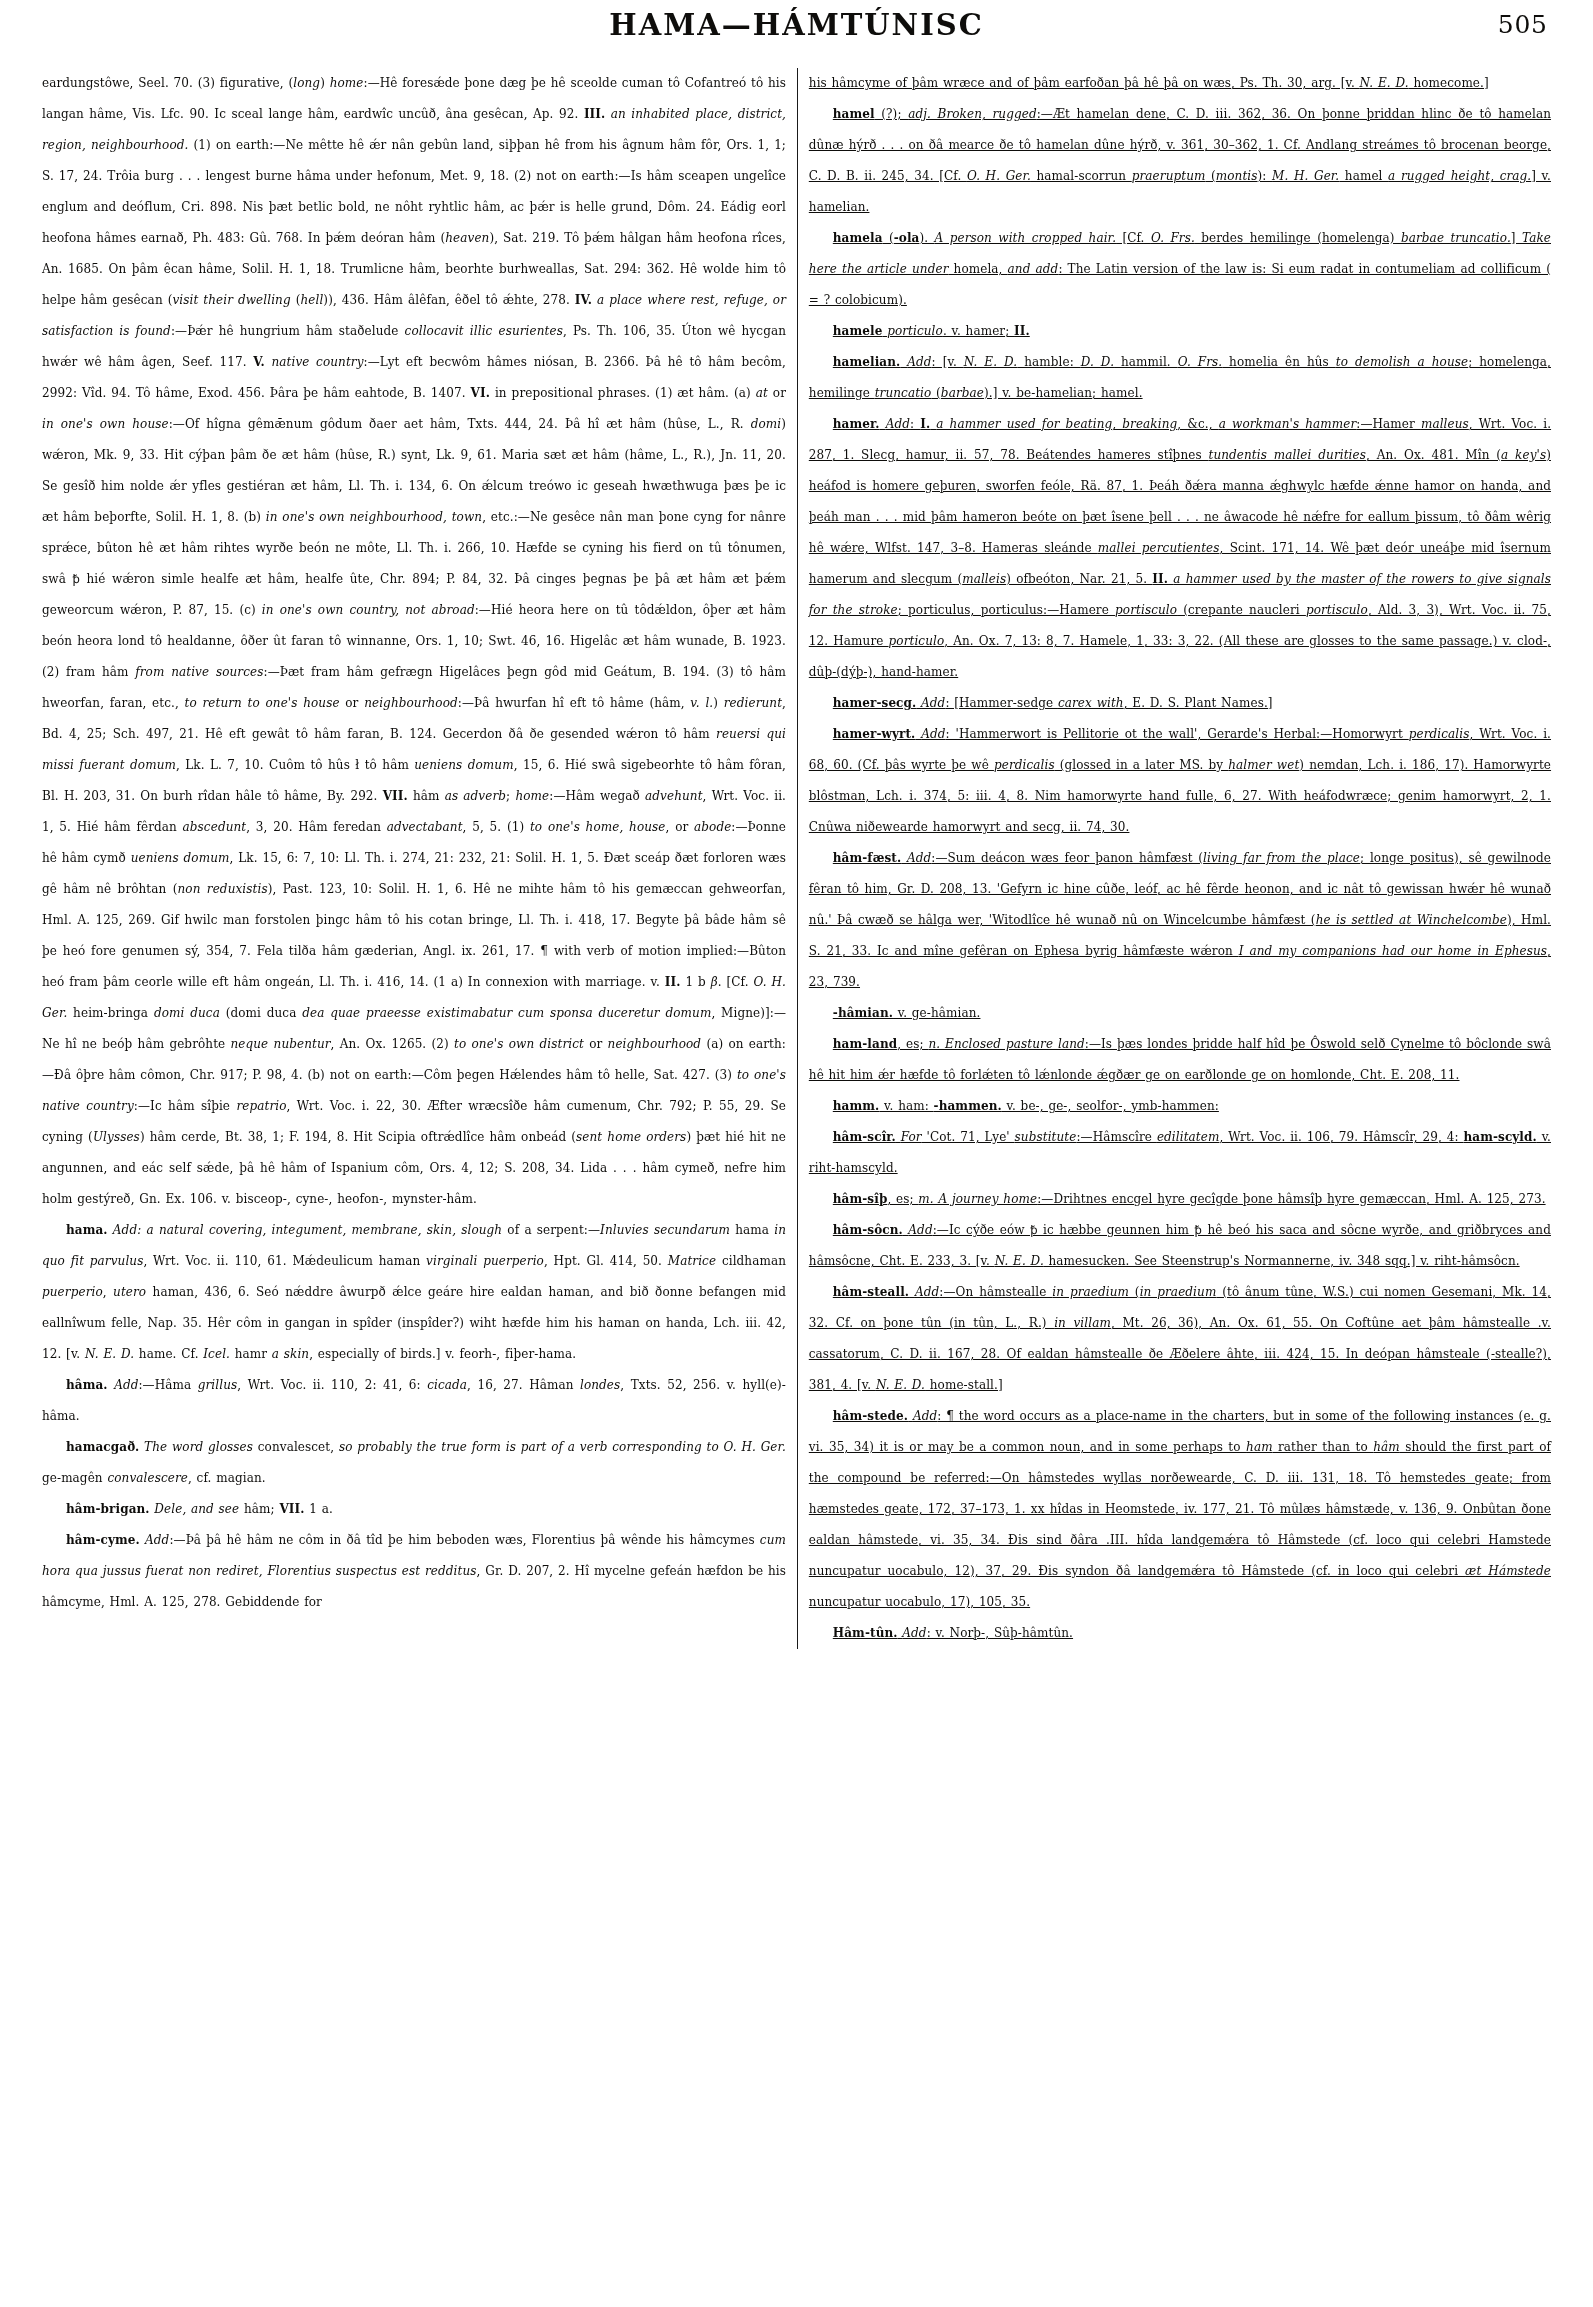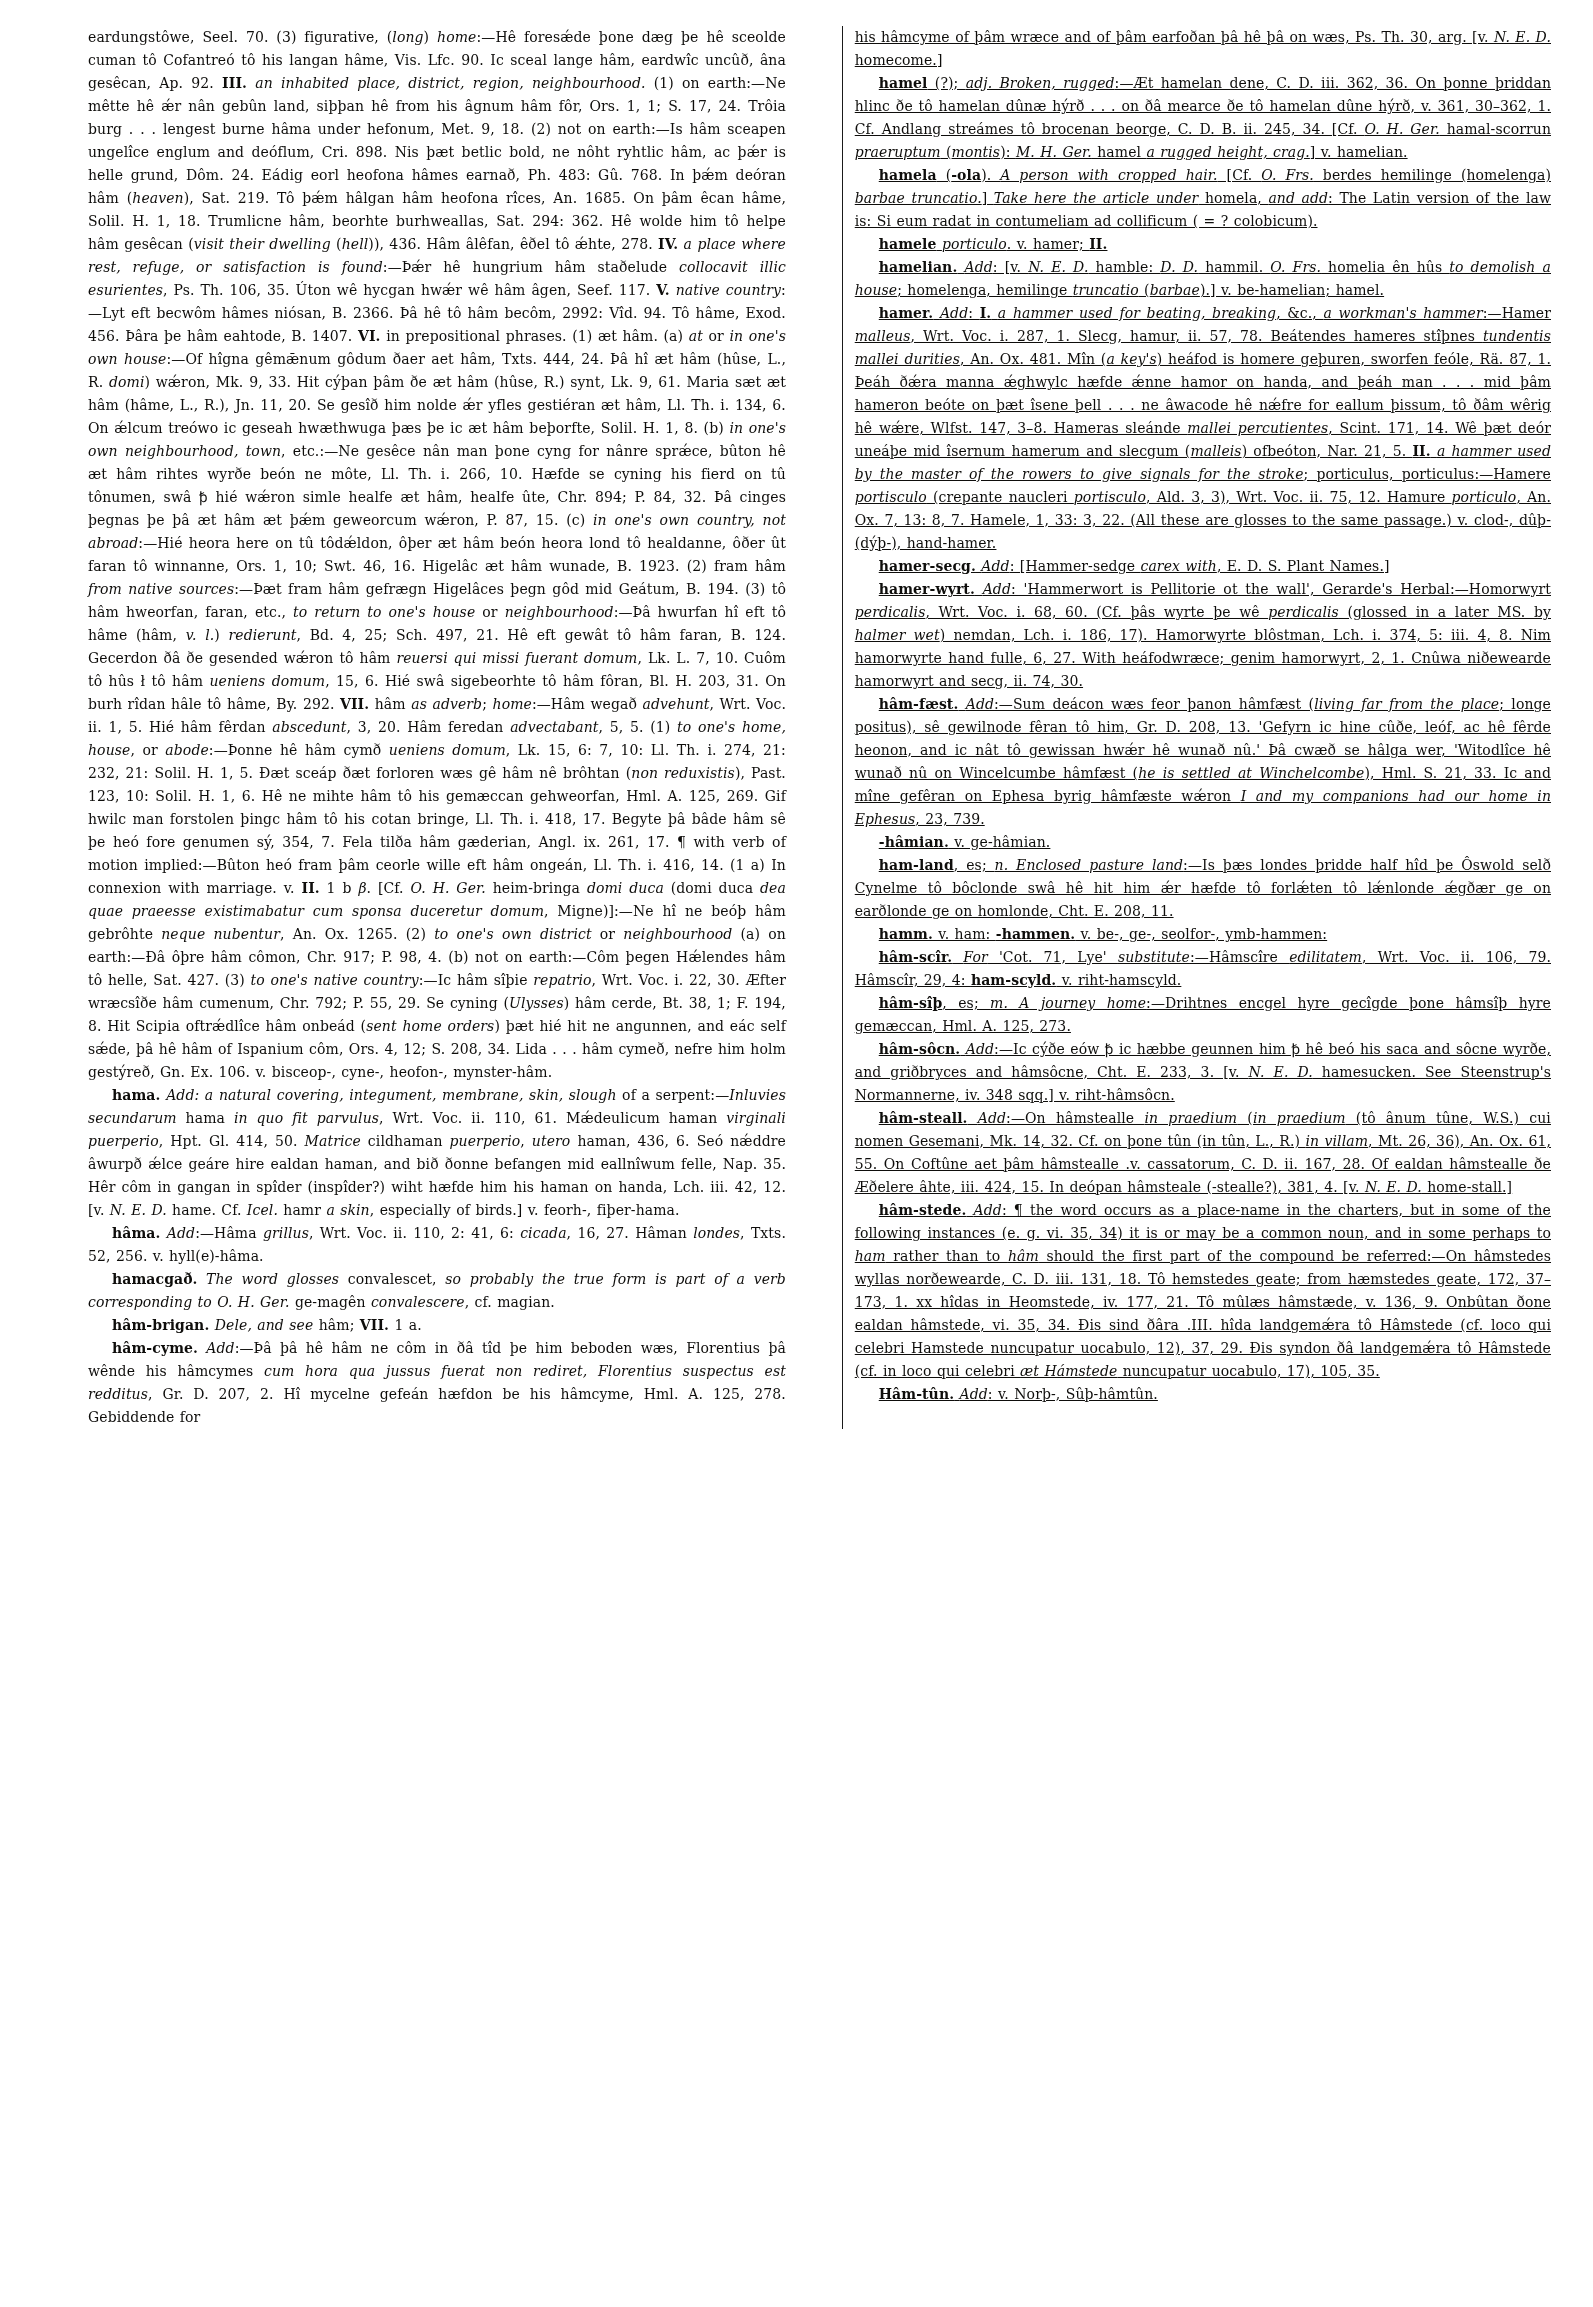--- a/index.html
+++ b/index.html
@@ -44,40 +44,43 @@
   }
   .text-columns {
     display: flex;
     margin-top: 18px;
     align-items: stretch;
   }
   .col {
     box-sizing: border-box;
     width: 50%;
     text-align: justify;
-    font-size: 14px;
-    line-height: 23px;
+    font-size: 12px;
+    line-height: 31px;
     letter-spacing: 0.1px;
     word-spacing: 0.8px;
-    margin-left: 46px;
   }
   .col-left  { padding-right: 10.5px; }
   .col-right { padding-left: 11.3px; border-left: 1.3px solid #1a1a1a; text-decoration: underline; }
   p.entry {
     margin: 0;
     text-indent: 24px;
   }
   p.entry.noindent { text-indent: 0; }
   p.entry b { font-weight: bold; }
   p.entry i { font-style: italic; }
 </style>
 </head>
 <body>
 
 <div class="page">
+  <div class="page-header">
+    <div class="running-title">HAMA—HÁMTÚNISC</div>
+    <div class="page-number">505</div>
+  </div>
   <div class="text-columns">
     <div class="col col-left">
         <p class="entry noindent">eardungstôwe, Seel. 70. (3) figurative, (<i>long</i>) <i>home</i>:—Hê foresǽde þone dæg þe hê sceolde cuman tô Cofantreó tô his langan hâme, Vis. Lfc. 90. Ic sceal lange hâm, eardwîc uncûð, âna gesêcan, Ap. 92. <b>III.</b> <i>an inhabited place, district, region, neighbourhood.</i> (1) on earth:—Ne mêtte hê ǽr nân gebûn land, siþþan hê from his âgnum hâm fôr, Ors. 1, 1; S. 17, 24. Trôia burg . . . lengest burne hâma under hefonum, Met. 9, 18. (2) not on earth:—Is hâm sceapen ungelîce englum and deóflum, Cri. 898. Nis þæt betlic bold, ne nôht ryhtlic hâm, ac þǽr is helle grund, Dôm. 24. Eádig eorl heofona hâmes earnað, Ph. 483: Gû. 768. In þǽm deóran hâm (<i>heaven</i>), Sat. 219. Tô þǽm hâlgan hâm heofona rîces, An. 1685. On þâm êcan hâme, Solil. H. 1, 18. Trumlicne hâm, beorhte burhweallas, Sat. 294: 362. Hê wolde him tô helpe hâm gesêcan (<i>visit their dwelling</i> (<i>hell</i>)), 436. Hâm âlêfan, êðel tô ǽhte, 278. <b>IV.</b> <i>a place where rest, refuge, or satisfaction is found</i>:—Þǽr hê hungrium hâm staðelude <i>collocavit illic esurientes</i>, Ps. Th. 106, 35. Úton wê hycgan hwǽr wê hâm âgen, Seef. 117. <b>V.</b> <i>native country</i>:—Lyt eft becwôm hâmes niósan, B. 2366. Þâ hê tô hâm becôm, 2992: Vîd. 94. Tô hâme, Exod. 456. Þâra þe hâm eahtode, B. 1407. <b>VI.</b> in prepositional phrases. (1) æt hâm. (a) <i>at</i> or <i>in one's own house</i>:—Of hîgna gêmǣnum gôdum ðaer aet hâm, Txts. 444, 24. Þâ hî æt hâm (hûse, L., R. <i>domi</i>) wǽron, Mk. 9, 33. Hit cýþan þâm ðe æt hâm (hûse, R.) synt, Lk. 9, 61. Maria sæt æt hâm (hâme, L., R.), Jn. 11, 20. Se gesîð him nolde ǽr yfles gestiéran æt hâm, Ll. Th. i. 134, 6. On ǽlcum treówo ic geseah hwæthwuga þæs þe ic æt hâm beþorfte, Solil. H. 1, 8. (b) <i>in one's own neighbourhood, town</i>, etc.:—Ne gesêce nân man þone cyng for nânre sprǽce, bûton hê æt hâm rihtes wyrðe beón ne môte, Ll. Th. i. 266, 10. Hæfde se cyning his fierd on tû tônumen, swâ ꝥ hié wǽron simle healfe æt hâm, healfe ûte, Chr. 894; P. 84, 32. Þâ cinges þegnas þe þâ æt hâm æt þǽm geweorcum wǽron, P. 87, 15. (c) <i>in one's own country, not abroad</i>:—Hié heora here on tû tôdǽldon, ôþer æt hâm beón heora lond tô healdanne, ôðer ût faran tô winnanne, Ors. 1, 10; Swt. 46, 16. Higelâc æt hâm wunade, B. 1923. (2) fram hâm <i>from native sources</i>:—Þæt fram hâm gefrægn Higelâces þegn gôd mid Geátum, B. 194. (3) tô hâm hweorfan, faran, etc., <i>to return to one's house</i> or <i>neighbourhood</i>:—Þâ hwurfan hî eft tô hâme (hâm, <i>v. l.</i>) <i>redierunt</i>, Bd. 4, 25; Sch. 497, 21. Hê eft gewât tô hâm faran, B. 124. Gecerdon ðâ ðe gesended wǽron tô hâm <i>reuersi qui missi fuerant domum</i>, Lk. L. 7, 10. Cuôm tô hûs ł tô hâm <i>ueniens domum</i>, 15, 6. Hié swâ sigebeorhte tô hâm fôran, Bl. H. 203, 31. On burh rîdan hâle tô hâme, By. 292. <b>VII.</b> hâm <i>as adverb</i>; <i>home</i>:—Hâm wegað <i>advehunt</i>, Wrt. Voc. ii. 1, 5. Hié hâm fêrdan <i>abscedunt</i>, 3, 20. Hâm feredan <i>advectabant</i>, 5, 5. (1) <i>to one's home, house</i>, or <i>abode</i>:—Þonne hê hâm cymð <i>ueniens domum</i>, Lk. 15, 6: 7, 10: Ll. Th. i. 274, 21: 232, 21: Solil. H. 1, 5. Ðæt sceáp ðæt forloren wæs gê hâm nê brôhtan (<i>non reduxistis</i>), Past. 123, 10: Solil. H. 1, 6. Hê ne mihte hâm tô his gemæccan gehweorfan, Hml. A. 125, 269. Gif hwilc man forstolen þingc hâm tô his cotan bringe, Ll. Th. i. 418, 17. Begyte þâ bâde hâm sê þe heó fore genumen sý, 354, 7. Fela tilða hâm gæderian, Angl. ix. 261, 17. ¶ with verb of motion implied:—Bûton heó fram þâm ceorle wille eft hâm ongeán, Ll. Th. i. 416, 14. (1 a) In connexion with marriage. v. <b>II.</b> 1 b <i>β</i>. [Cf. <i>O. H. Ger.</i> heim-bringa <i>domi duca</i> (domi duca <i>dea quae praeesse existimabatur cum sponsa duceretur domum</i>, Migne)]:—Ne hî ne beóþ hâm gebrôhte <i>neque nubentur</i>, An. Ox. 1265. (2) <i>to one's own district</i> or <i>neighbourhood</i> (a) on earth:—Ðâ ôþre hâm cômon, Chr. 917; P. 98, 4. (b) not on earth:—Côm þegen Hǽlendes hâm tô helle, Sat. 427. (3) <i>to one's native country</i>:—Ic hâm sîþie <i>repatrio</i>, Wrt. Voc. i. 22, 30. Æfter wræcsîðe hâm cumenum, Chr. 792; P. 55, 29. Se cyning (<i>Ulysses</i>) hâm cerde, Bt. 38, 1; F. 194, 8. Hit Scipia oftrǽdlîce hâm onbeád (<i>sent home orders</i>) þæt hié hit ne angunnen, and eác self sǽde, þâ hê hâm of Ispanium côm, Ors. 4, 12; S. 208, 34. Lida . . . hâm cymeð, nefre him holm gestýreð, Gn. Ex. 106. v. bisceop-, cyne-, heofon-, mynster-hâm.</p>
         <p class="entry"><b>hama.</b> <i>Add: a natural covering, integument, membrane, skin, slough</i> of a serpent:—<i>Inluvies secundarum</i> hama <i>in quo fit parvulus</i>, Wrt. Voc. ii. 110, 61. Mǽdeulicum haman <i>virginali puerperio</i>, Hpt. Gl. 414, 50. <i>Matrice</i> cildhaman <i>puerperio</i>, <i>utero</i> haman, 436, 6. Seó nǽddre âwurpð ǽlce geáre hire ealdan haman, and bið ðonne befangen mid eallnîwum felle, Nap. 35. Hêr côm in gangan in spîder (inspîder?) wiht hæfde him his haman on handa, Lch. iii. 42, 12. [v. <i>N. E. D.</i> hame. Cf. <i>Icel.</i> hamr <i>a skin</i>, especially of birds.] v. feorh-, fiþer-hama.</p>
         <p class="entry"><b>hâma.</b> <i>Add</i>:—Hâma <i>grillus</i>, Wrt. Voc. ii. 110, 2: 41, 6: <i>cicada</i>, 16, 27. Hâman <i>londes</i>, Txts. 52, 256. v. hyll(e)-hâma.</p>
         <p class="entry"><b>hamacgað.</b> <i>The word glosses</i> convalescet, <i>so probably the true form is part of a verb corresponding to O. H. Ger.</i> ge-magên <i>convalescere</i>, cf. magian.</p>
         <p class="entry"><b>hâm-brigan.</b> <i>Dele, and see</i> hâm; <b>VII.</b> 1 a.</p>
         <p class="entry"><b>hâm-cyme.</b> <i>Add</i>:—Þâ þâ hê hâm ne côm in ðâ tîd þe him beboden wæs, Florentius þâ wênde his hâmcymes <i>cum hora qua jussus fuerat non rediret, Florentius suspectus est redditus</i>, Gr. D. 207, 2. Hî mycelne gefeán hæfdon be his hâmcyme, Hml. A. 125, 278. Gebiddende for</p>
       </div>
     <div class="col col-right">

